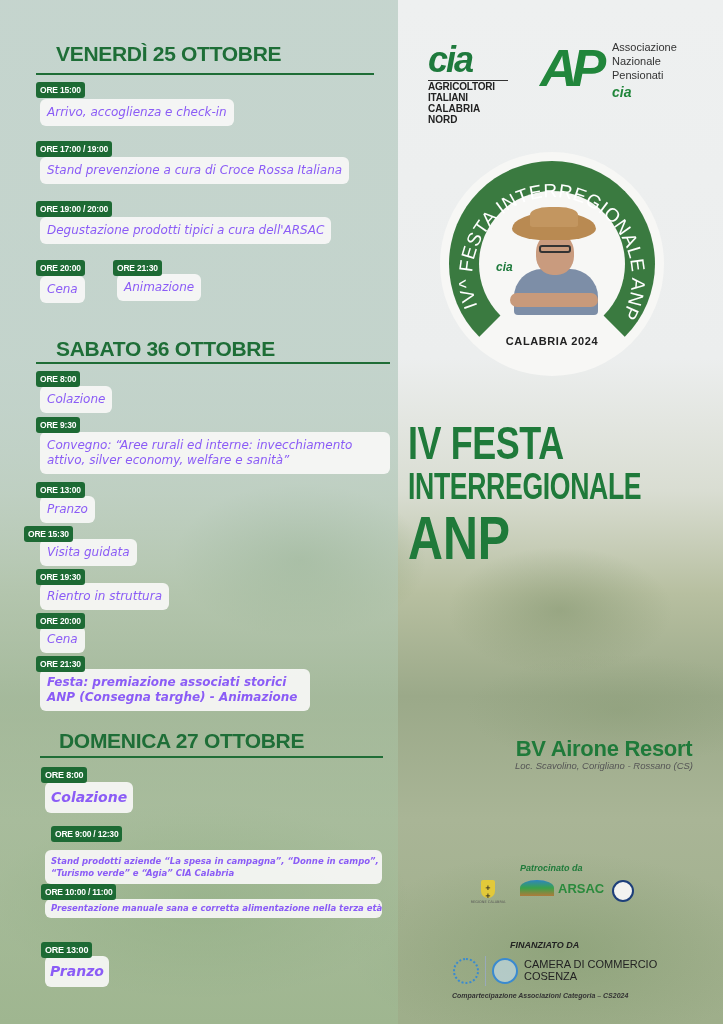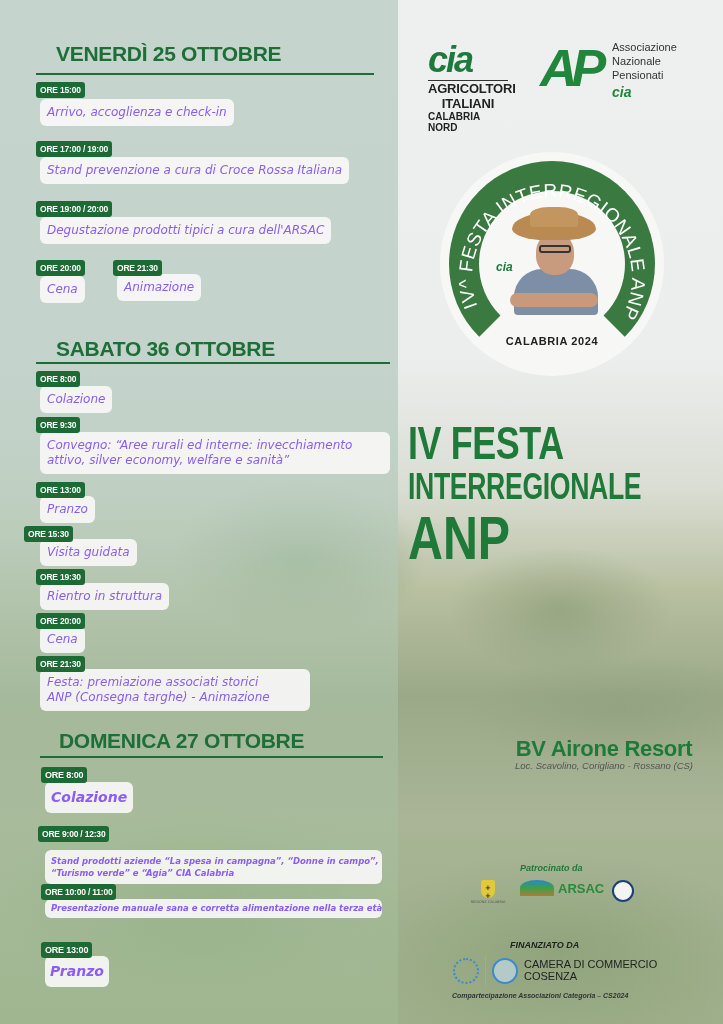--- a/index.html
+++ b/index.html
@@ -20,21 +20,21 @@
 .day-title{position:absolute;font-family:"Liberation Sans",sans-serif;font-weight:bold;color:#1e6e37;font-size:21px;letter-spacing:-.3px;margin-left:19px;}
 .day-rule{position:absolute;height:2px;background:#1f6d36;}
 
 .item{position:absolute;}
 .badge{position:absolute;background:#1d6a34;color:#fff;font-family:"Liberation Sans",sans-serif;font-weight:bold;font-size:8.5px;border-radius:3px;padding:3px 4px;white-space:nowrap;z-index:2;letter-spacing:-.2px;}
 .box{position:absolute;background:rgba(247,248,246,.93);border-radius:6px;color:#8b5cf6;font-style:italic;font-family:"DejaVu Sans",sans-serif;font-size:12px;white-space:nowrap;padding:6px 7px;line-height:15px;}
 
 .logo-cia{position:absolute;left:428px;top:42px;width:80px;}
 .cia-mark{font-family:"Liberation Sans",sans-serif;font-weight:bold;font-style:italic;color:#1e7a3c;font-size:36px;line-height:36px;letter-spacing:-2px;}
 .cia-line{height:1px;background:#333;margin-top:2px;}
-.cia-sub1{font-family:"Liberation Sans",sans-serif;font-weight:bold;font-size:13px;color:#222;letter-spacing:-.2px;text-align:center;}
+.cia-sub1{font-family:"Liberation Sans",sans-serif;font-weight:bold;font-size:10px;color:#222;letter-spacing:-.2px;}
 .cia-sub2{font-family:"Liberation Sans",sans-serif;font-weight:bold;font-size:10px;color:#222;}
 .logo-ap{position:absolute;left:540px;top:40px;}
 .ap-mark{position:absolute;left:0;top:0;font-family:"Liberation Sans",sans-serif;font-weight:bold;font-style:italic;color:#21863b;font-size:52px;line-height:56px;letter-spacing:-6px;}
 .ap-text{position:absolute;left:72px;top:0;font-family:"Liberation Sans",sans-serif;font-size:11px;color:#333;line-height:14px;}
 .ap-cia{font-weight:bold;font-style:italic;color:#21863b;font-size:14px;margin-top:3px;}
 
 .badge-circle{position:absolute;left:440px;top:152px;width:224px;height:224px;border-radius:50%;background:#f7f7f5;}
 .ring{position:absolute;left:9px;top:9px;width:206px;height:206px;border-radius:50%;border:30px solid #3a7a40;border-bottom-color:transparent;transform:rotate(0deg);}
 .ring-text{position:absolute;left:0;top:0;width:224px;height:224px;}
 .farmer{position:absolute;left:66px;top:55px;width:96px;height:110px;}
@@ -130,35 +130,35 @@
   <div class="item">
     <span class="badge" style="left:36px;top:569px;">ORE 19:30</span>
     <span class="box" style="left:40px;top:583px;">Rientro in struttura</span>
   </div>
   <div class="item">
     <span class="badge" style="left:36px;top:613px;">ORE 20:00</span>
     <span class="box" style="left:40px;top:626px;">Cena</span>
   </div>
   <div class="item">
     <span class="badge" style="left:36px;top:656px;">ORE 21:30</span>
-    <div class="box" style="left:40px;top:669px;width:270px;">
+    <div class="box" style="left:40px;top:669px;width:270px;font-weight:bold;">
       <div>Festa: premiazione associati storici</div>
       <div>ANP (Consegna targhe) - Animazione</div>
     </div>
   </div>
 
   <div class="day-title" style="left:40px;top:729px;">DOMENICA 27 OTTOBRE</div>
   <div class="day-rule" style="left:40px;top:756px;width:343px;"></div>
 
   <div class="item">
     <span class="badge" style="left:41px;top:767px;font-size:9px;">ORE 8:00</span>
     <span class="box" style="left:45px;top:782px;font-size:14px;font-weight:bold;padding:8px 6px;">Colazione</span>
   </div>
   <div class="item">
-    <span class="badge" style="left:38px;top:826px;">ORE 9:00 / 12:30</span>
+    <span class="badge" style="left:51px;top:826px;">ORE 9:00 / 12:30</span>
     <div class="box" style="left:45px;top:850px;width:337px;font-size:8.5px;font-weight:bold;line-height:12px;padding:5px 6px;">
       <div>Stand prodotti aziende “La spesa in campagna”, “Donne in campo”,</div>
       <div>“Turismo verde” e “Agia” CIA Calabria</div>
     </div>
   </div>
   <div class="item">
     <span class="badge" style="left:41px;top:884px;">ORE 10:00 / 11:00</span>
     <span class="box" style="left:45px;top:899px;width:337px;font-size:8.5px;font-weight:bold;padding:2px 6px;">Presentazione manuale sana e corretta alimentazione nella terza età</span>
   </div>
   <div class="item">

